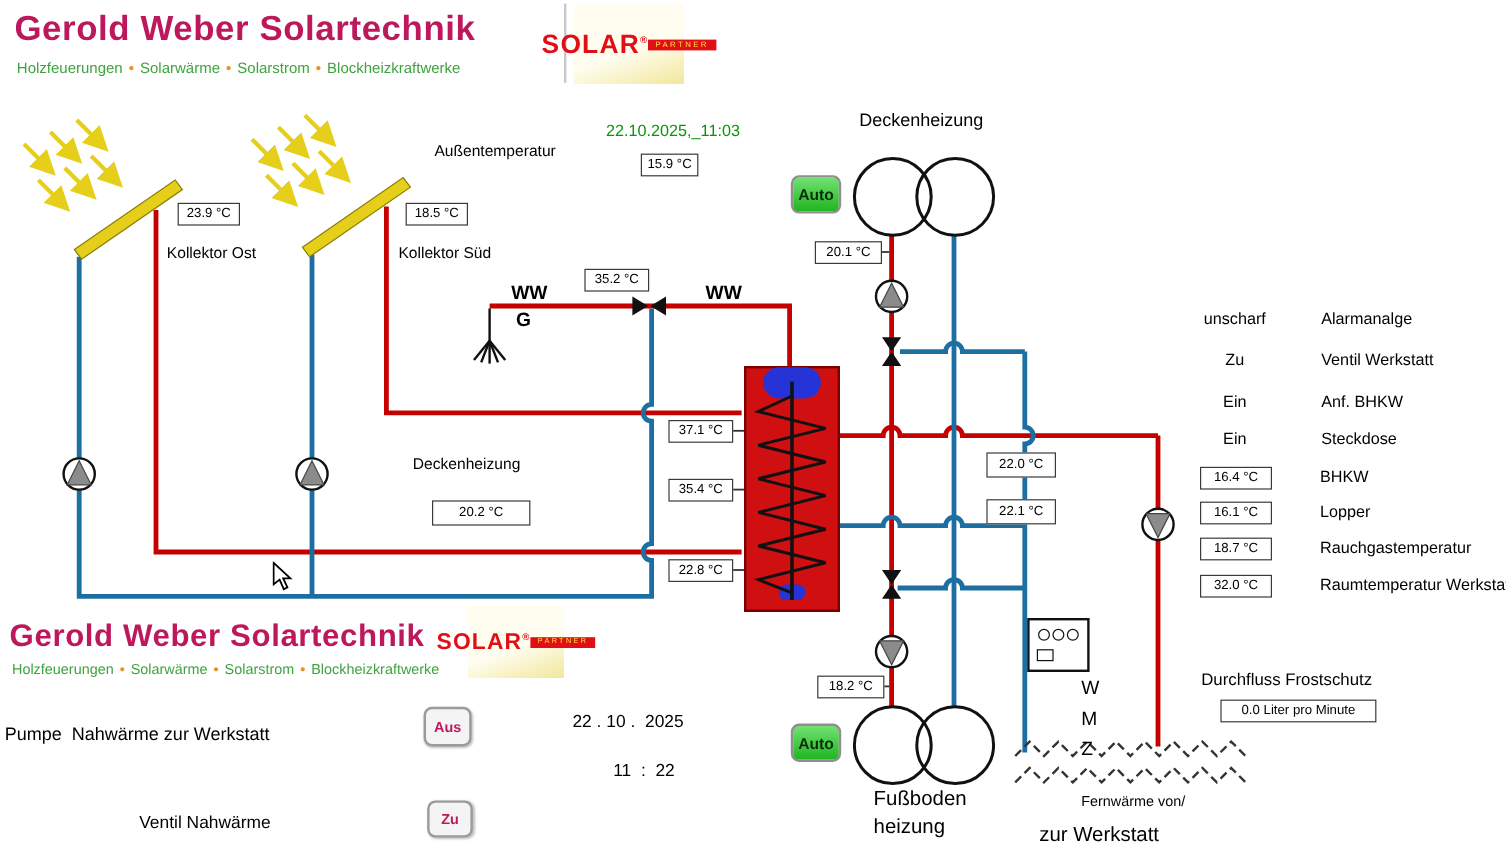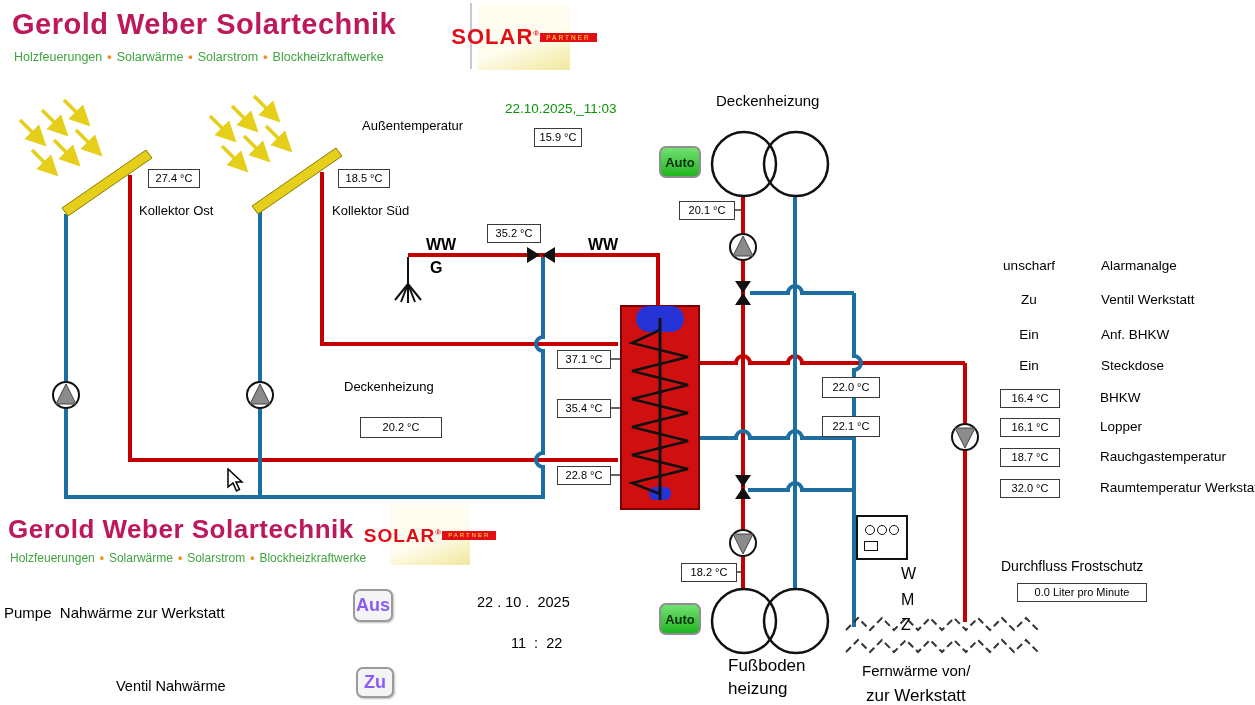--- a/index.html
+++ b/index.html
@@ -11,21 +11,21 @@
   .lbl{position:absolute;white-space:pre;color:#000;line-height:1.15}
   .temp{
     position:absolute;background:#fff;border:1px solid #3a3a3a;
     font-size:11px;text-align:center;height:17px;line-height:17px;box-sizing:content-box;
   }
   .btn{
     position:absolute;display:flex;align-items:center;justify-content:center;
     border-radius:7px;font-weight:bold;cursor:pointer;box-sizing:border-box;
   }
   .btn-auto{background:linear-gradient(#72e172,#20b520);border:2px solid #8f8f8f;color:#0a2d0a;font-size:13px}
-  .btn-gray{background:#f4f4f4;border:2px solid #9b9b9b;color:#8b5cf6;font-size:18px;box-shadow:1px 1px 2px rgba(0,0,0,.25)}
+  .btn-gray{background:#f4f4f4;border:2px solid #9b9b9b;color:#be185d;font-size:12px;box-shadow:1px 1px 2px rgba(0,0,0,.25)}
   .brand-name{position:absolute;font-weight:bold;color:#be185d;letter-spacing:.5px;white-space:nowrap}
   .brand-tag{position:absolute;color:#3fa33f;font-size:12.5px;white-space:nowrap}
   .bullet{color:#f08f1e;font-weight:bold;margin:0 5px}
   .sp{position:absolute;background:linear-gradient(160deg,#fffdf0 55%,#f1e79c);display:flex;flex-direction:row;align-items:center;justify-content:center}
   .sp-solar{color:#e20e16;font-weight:bold;letter-spacing:1px;line-height:1}
   .sp-solar sup{font-size:8px}
   .sp-partner{background:#e20e16;color:#ffe23c;letter-spacing:2px;padding:1px 6px;line-height:1.2;margin-top:1px}
   .sp-swoosh{border-bottom:5px solid #45a33a;border-radius:50%;height:7px;margin-top:2px}
   .status-row{position:absolute;left:993px;width:300px;font-size:13.5px}
   .status-state{position:absolute;left:0;width:72px;text-align:center;white-space:nowrap}
@@ -167,21 +167,21 @@
     <line x1="244" y1="136" x2="268" y2="160" marker-end="url(#ah)"></line>
     <line x1="266" y1="126" x2="290" y2="150" marker-end="url(#ah)"></line>
   </g>
 </svg>
 
 <div class="lbl" style="left:505px;top:101px;font-size:13.5px;color:#089608">22.10.2025,_11:03</div>
 <div class="lbl" style="left:362px;top:119px;font-size:13px">Außentemperatur</div>
 <div class="temp" style="left:534px;top:128px;width:46px">15.9 °C</div>
 <div class="lbl" style="left:716px;top:92px;font-size:15px">Deckenheizung</div>
 
-<div class="temp" style="left:148px;top:169px;width:50px">27.4 °C</div>
+<div class="temp" style="left:148px;top:169px;width:50px">23.9 °C</div>
 <div class="temp" style="left:338px;top:169px;width:50px">18.5 °C</div>
 <div class="lbl" style="left:139px;top:204px;font-size:13px">Kollektor Ost</div>
 <div class="lbl" style="left:332px;top:204px;font-size:13px">Kollektor Süd</div>
 
 <div class="lbl" style="left:426px;top:236px;font-size:16px;font-weight:600">WW</div>
 <div class="lbl" style="left:430px;top:259px;font-size:16px;font-weight:600">G</div>
 <div class="lbl" style="left:588px;top:236px;font-size:16px;font-weight:600">WW</div>
 <div class="temp" style="left:487px;top:224px;width:52px">35.2 °C</div>
 
 <button class="btn btn-auto" style="left:659px;top:146px;width:42px;height:32px">Auto</button>
@@ -237,21 +237,21 @@
 <button class="btn btn-gray" style="left:353px;top:589px;width:40px;height:33px">Aus</button>
 <div class="lbl" style="left:477px;top:594px;font-size:14.5px">22 . 10 .  2025</div>
 <div class="lbl" style="left:511px;top:635px;font-size:14.5px">11  :  22</div>
 <div class="lbl" style="left:116px;top:678px;font-size:14.5px">Ventil Nahwärme</div>
 <button class="btn btn-gray" style="left:356px;top:667px;width:38px;height:31px">Zu</button>
 
 <button class="btn btn-auto" style="left:659px;top:603px;width:42px;height:32px">Auto</button>
 <div class="temp" style="left:681px;top:563px;width:54px">18.2 °C</div>
 <div class="lbl" style="left:728px;top:656px;font-size:17px">Fußboden</div>
 <div class="lbl" style="left:728px;top:679px;font-size:17px">heizung</div>
-<div class="lbl" style="left:862px;top:662px;font-size:15px">Fernwärme von/</div>
+<div class="lbl" style="left:901px;top:662px;font-size:12px">Fernwärme von/</div>
 <div class="lbl" style="left:866px;top:686px;font-size:17px">zur Werkstatt</div>
 
 <div class="abs" style="left:856px;top:515px;width:52px;height:45px;background:#fff;border:2px solid #111;box-sizing:border-box;text-align:center;padding-top:4px">
   <span class="dial"></span><span class="dial"></span><span class="dial"></span>
   <div class="tap"></div>
 </div>
 <div class="lbl" style="left:901px;top:565px;font-size:16px">W</div>
 <div class="lbl" style="left:901px;top:591px;font-size:16px">M</div>
 <div class="lbl" style="left:901px;top:616px;font-size:16px">Z</div>
 

